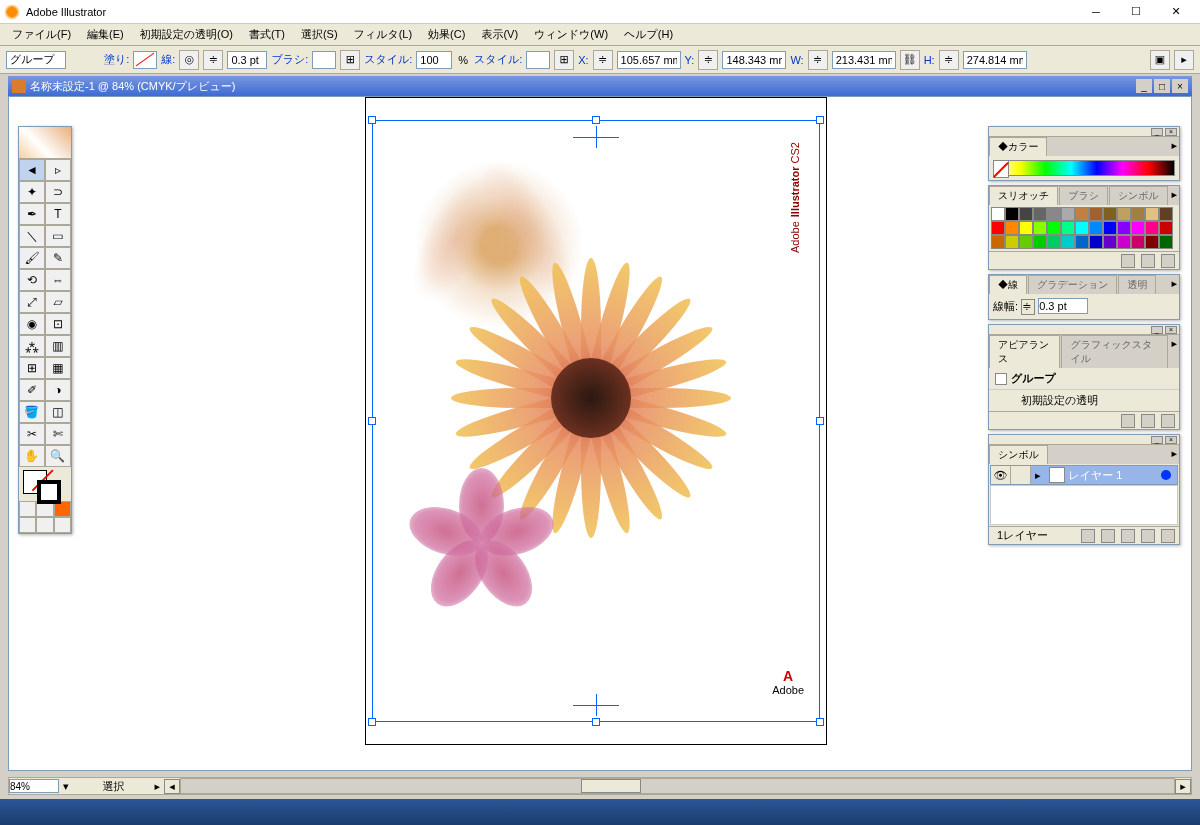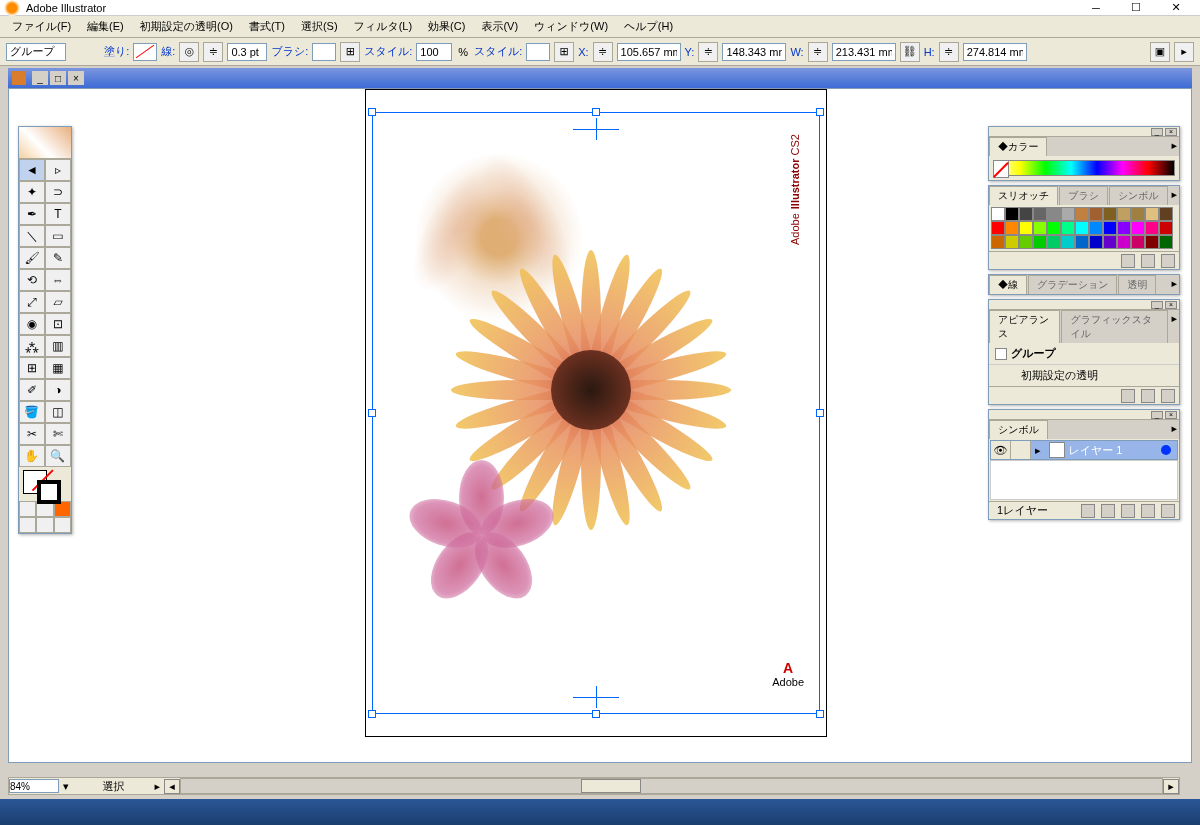--- a/index.html
+++ b/index.html
@@ -1,18 +1,18 @@
 <!DOCTYPE html>
 <html><head>
 <meta charset="utf-8">
 <style>
 * { margin: 0; padding: 0; box-sizing: border-box; font-family: "MS UI Gothic", sans-serif; font-size: 11px; }
 body { background: #d4d0c8; width: 1200px; height: 825px; overflow: hidden; position: relative; }
 
-.titlebar { background: #fff; height: 16px; display: flex; align-items: center; padding: 0 4px; border-bottom: 1px solid #ccc; }
+.titlebar { background: #fff; height: 24px; display: flex; align-items: center; padding: 0 4px; border-bottom: 1px solid #ccc; }
 .titlebar .app-icon { width: 16px; height: 16px; background: radial-gradient(circle, #ff8c00 40%, #fff 70%); border-radius: 50%; margin-right: 6px; }
 .titlebar .title { flex: 1; }
 .titlebar .win-btn { width: 40px; height: 22px; display: flex; align-items: center; justify-content: center; cursor: pointer; }
 
 .menubar { background: #ece9d8; height: 22px; display: flex; align-items: center; padding: 0 4px; border-bottom: 1px solid #aca899; }
 .menubar .item { padding: 3px 8px; cursor: pointer; }
 
 .optbar { background: #ece9d8; height: 28px; display: flex; align-items: center; padding: 0 6px; border-bottom: 1px solid #aca899; gap: 4px; }
 .optbar .lbl { margin: 0 2px; }
 .optbar .link-lbl { color: #0033cc; cursor: pointer; }
@@ -85,21 +85,21 @@
 .swatch-grid .sw { width: 14px; height: 14px; border: 1px solid #888; cursor: pointer; }
 .panel .footer { height: 18px; background: #ece9d8; border-top: 1px solid #aca899; display: flex; justify-content: flex-end; align-items: center; padding: 0 4px; gap: 6px; }
 .panel .footer .fi { width: 14px; height: 14px; background: #d4d0c8; border: 1px solid #888; cursor: pointer; }
 .layer-row { display: flex; align-items: center; background: #97b5e8; height: 20px; border: 1px solid #7f9db9; }
 .layer-row .eye { width: 20px; height: 18px; background: #ece9d8; display: flex; align-items: center; justify-content: center; border-right: 1px solid #aca899; }
 .layer-row .lock { width: 20px; height: 18px; background: #ece9d8; border-right: 1px solid #aca899; }
 .layer-row .thumb { width: 16px; height: 16px; background: #fff; border: 1px solid #888; margin: 0 4px; }
 .layer-row .name { flex: 1; color: #fff; }
 .layer-row .dot { width: 10px; height: 10px; border-radius: 50%; background: #0033ff; margin-right: 6px; }
 
-.statusbar { position: absolute; left: 8px; right: 20px; bottom: 30px; height: 18px; background: #ece9d8; border: 1px solid #aca899; display: flex; align-items: center; }
+.statusbar { position: absolute; left: 8px; right: 8px; bottom: 30px; height: 18px; background: #ece9d8; border: 1px solid #aca899; display: flex; align-items: center; }
 .statusbar input { width: 50px; height: 14px; border: 1px solid #7f9db9; font-size: 10px; }
 .statusbar .sb-lbl { margin: 0 30px; }
 .statusbar .scroll-track { flex: 1; height: 16px; background: #d4d0c8; border: 1px solid #aca899; display: flex; }
 .statusbar .scroll-btn { width: 16px; background: #ece9d8; border: 1px solid #888; cursor: pointer; display: flex; align-items: center; justify-content: center; }
 .statusbar .scroll-thumb { width: 60px; background: #ece9d8; border: 1px solid #888; margin-left: 400px; }
 
 .taskbar-hint { position: absolute; left: 0; right: 0; bottom: 0; height: 26px; background: linear-gradient(#2b5797, #1a3d6e); }
 </style>
 </head>
 <body>
@@ -158,20 +158,21 @@
   <span class="link-lbl">H:</span>
   <span class="iconbtn">≑</span>
   <input type="text" style="width: 64px;" value="274.814 mm">
   <span class="spacer"></span>
   <span class="iconbtn">▣</span>
   <span class="iconbtn">▸</span>
 </div>
 
 <div class="doc-titlebar">
   <div class="doc-icon"></div>
+  <div class="title">名称未設定-1 @ 84% (CMYK/プレビュー)</div>
   <div class="dbtn">_</div>
   <div class="dbtn">□</div>
   <div class="dbtn">×</div>
 </div>
 
 <div class="workarea">
   <div class="artboard" style="top:0;">
     <div class="flower f1"></div>
     <div class="flower f2"></div>
     <div class="flower f3"></div>
@@ -382,20 +383,25 @@
   </div>
 
   <div class="panel">
     <div class="tabs">
       <div class="tab">◆線</div>
       <div class="tab inactive">グラデーション</div>
       <div class="tab inactive">透明</div>
       <div style="flex:1"></div>
         <div class="pbtn" style="margin:2px">▸</div>
     </div>
+    <div class="body">
+      <span>線幅:</span>
+      <span class="iconbtn" style="display:inline-flex;width:14px;height:16px;border:1px solid #888;vertical-align:middle">≑</span>
+      <input type="text" style="width: 50px; height: 16px; border: 1px solid rgb(127, 157, 185);" value="0.3 pt">
+    </div>
   </div>
 
   <div class="panel">
     <div class="phdr">
         <div class="pbtn">_</div>
         <div class="pbtn">×</div>
       </div>
     <div class="tabs">
       <div class="tab">アピアランス</div>
       <div class="tab inactive">グラフィックスタイル</div>

